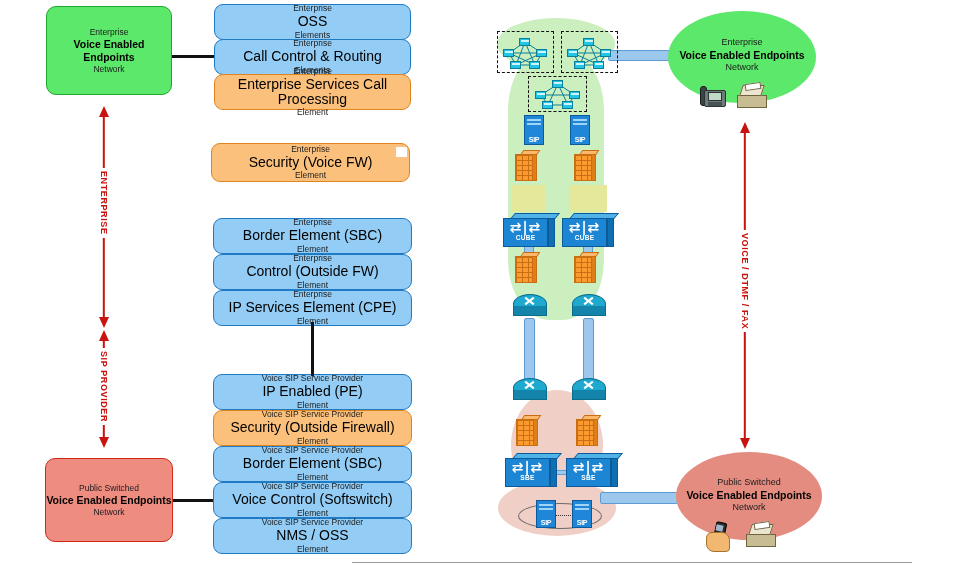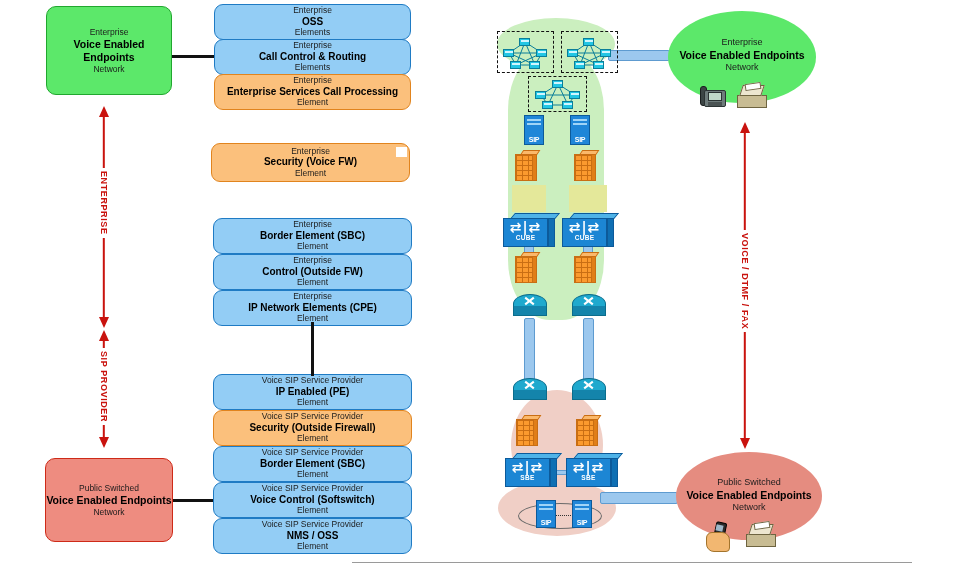--- a/index.html
+++ b/index.html
@@ -11,21 +11,21 @@
   }
   #stage { position:absolute; inset:0; }
 
   
   .ebox {
     position:absolute; border-radius:9px;
     display:flex; flex-direction:column; align-items:center; justify-content:center;
     text-align:center; line-height:1.08; z-index:6;
   }
   .ebox .l1, .ebox .l3 { font-size:8.5px; color:#1b1b1b; font-weight:400; }
-  .ebox .l2 { font-size:10px; color:#000; font-weight:bold; margin:1px 0; }
+  .ebox .l2 { font-size:14px; color:#000; font-weight:normal; margin:1px 0; }
   .blue   { background:#93CDF5; border:1.6px solid #1F7BC4; }
   .orange { background:#FBC07C; border:1.6px solid #E1841E; }
 
   
   .netbox {
     position:absolute; border-radius:10px; z-index:6;
     display:flex; flex-direction:column; align-items:center; justify-content:center;
     text-align:center; line-height:1.18;
   }
   .netbox .n1, .netbox .n3 { font-size:8.5px; color:#1b1b1b; }
@@ -196,21 +196,21 @@
     <span class="l2">Border Element (SBC)</span>
     <span class="l3">Element</span>
   </div>
   <div class="ebox blue" style="left:213px; top:254px; width:199px; height:36px;">
     <span class="l1">Enterprise</span>
     <span class="l2">Control (Outside FW)</span>
     <span class="l3">Element</span>
   </div>
   <div class="ebox blue" style="left:213px; top:290px; width:199px; height:36px;">
     <span class="l1">Enterprise</span>
-    <span class="l2">IP Network Elements (CPE)</span>
+    <span class="l2">IP Services Element (CPE)</span>
     <span class="l3">Element</span>
   </div>
 
   <div class="vconn" style="left:311px; top:322px; height:54px;"></div>
 
   <div class="ebox blue" style="left:213px; top:374px; width:199px; height:36px;">
     <span class="l1">Voice  SIP Service Provider</span>
     <span class="l2">IP Enabled (PE)</span>
     <span class="l3">Element</span>
   </div>

